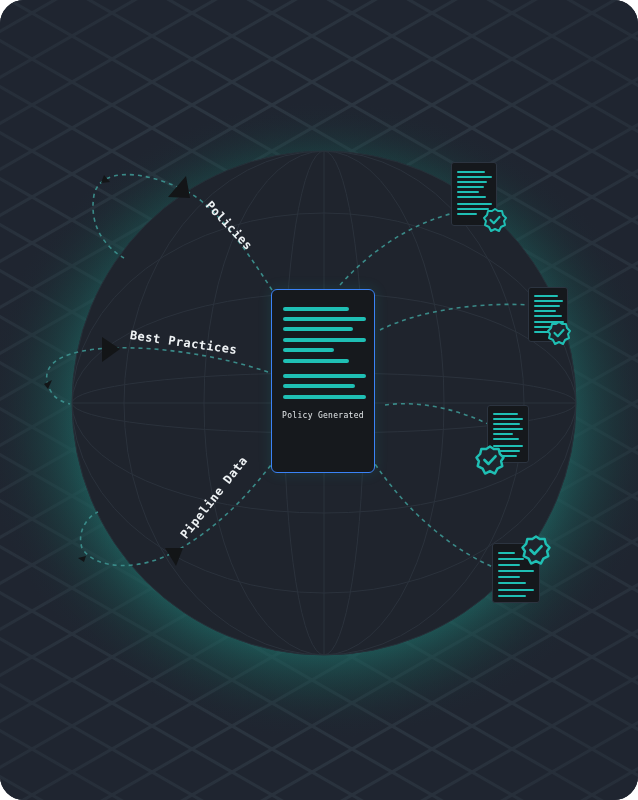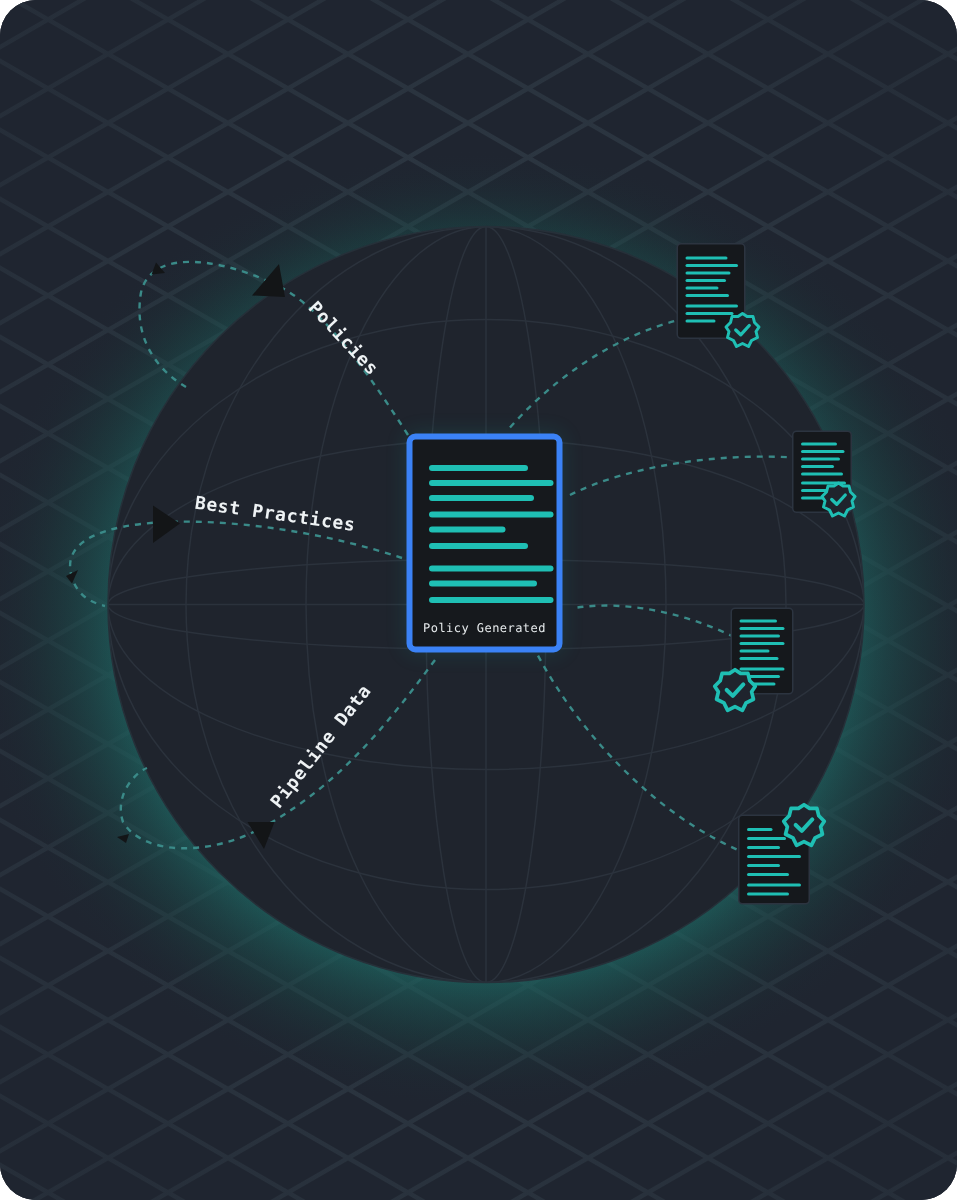--- a/index.html
+++ b/index.html
@@ -11,23 +11,23 @@
   }
   .frame svg.bg { position:absolute; left:0; top:0; }
   .label {
     position:absolute;
     font-family:"DejaVu Sans Mono", "Liberation Mono", monospace;
     font-size:12px; font-weight:bold; color:#eef2f4;
     letter-spacing:0.5px; white-space:nowrap;
     transform-origin:left center;
   }
   .center-card {
-    position:absolute; left:271px; top:289px; width:104px; height:146px;
+    position:absolute; left:271px; top:289px; width:104px; height:184px;
     box-sizing:border-box;
-    background:#16191d; border:4px solid #3b82f6; border-radius:6px;
+    background:#16191d; border:1px solid #3b82f6; border-radius:6px;
     box-shadow:0 0 14px rgba(30,180,170,0.15);
   }
   .center-card .line {
     position:absolute; left:11px; height:4px; border-radius:2px; background:#1fbfb4;
   }
   .center-card .caption {
     position:absolute; left:0; right:0; top:121px; text-align:center;
     font-family:"DejaVu Sans Mono", "Liberation Mono", monospace;
     font-size:8px; color:#e6eaec; letter-spacing:0.3px;
   }

